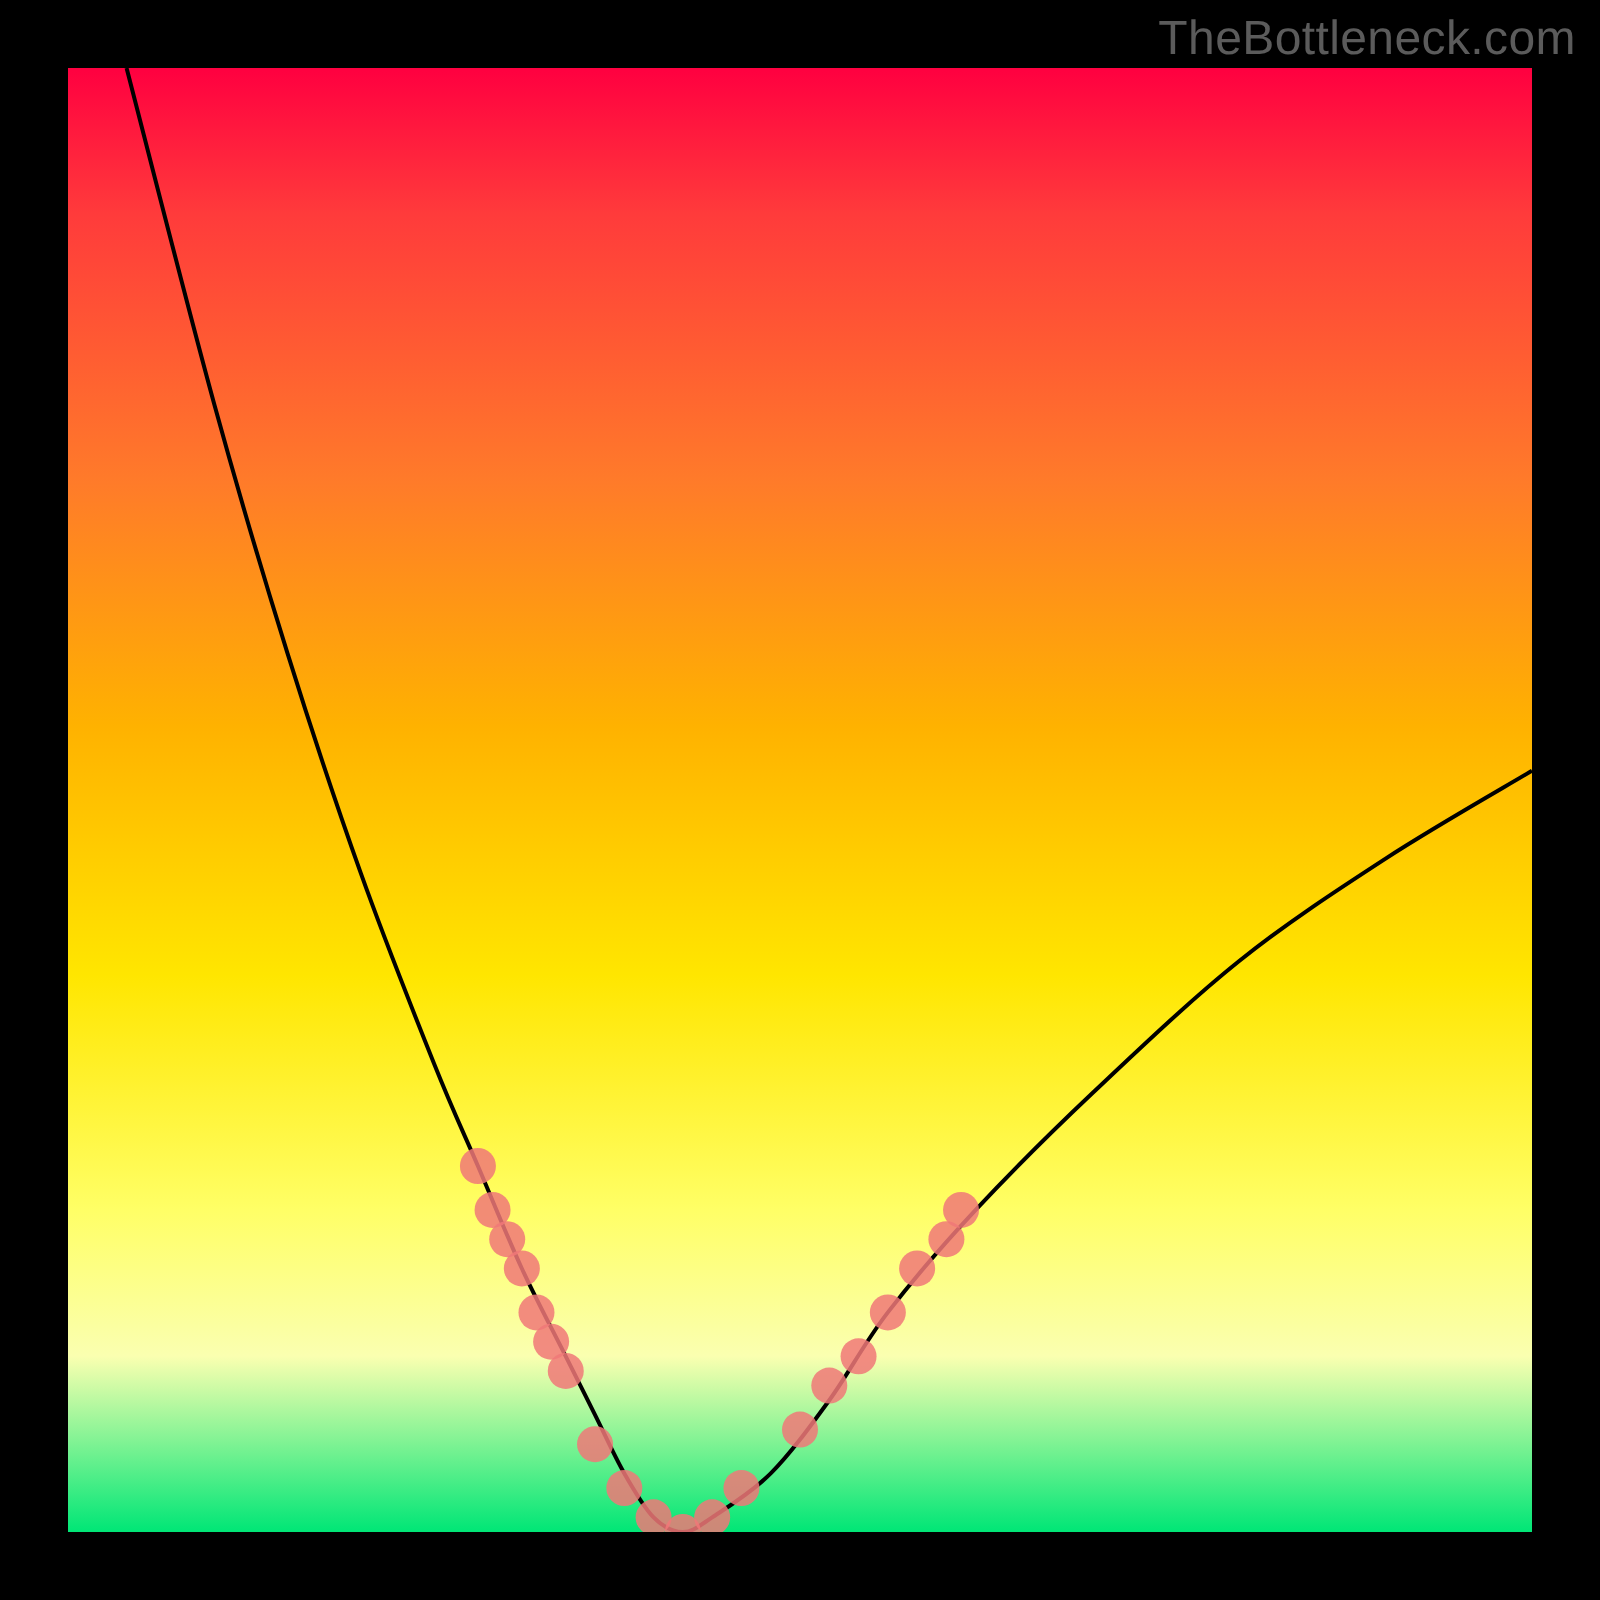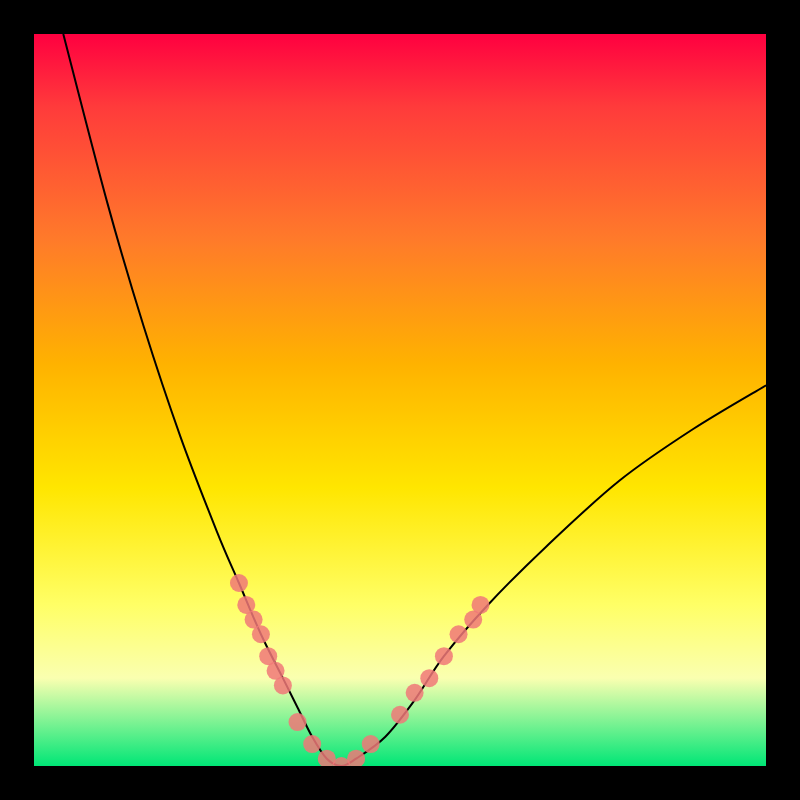--- a/index.html
+++ b/index.html
@@ -83,13 +83,14 @@
           <circle cx="380.64" cy="658.8" r="9" fill="#f07878" fill-opacity="0.85"></circle>
           <circle cx="395.28000000000003" cy="644.16" r="9" fill="#f07878" fill-opacity="0.85"></circle>
           <circle cx="409.92" cy="622.2" r="9" fill="#f07878" fill-opacity="0.85"></circle>
           <circle cx="424.55999999999995" cy="600.24" r="9" fill="#f07878" fill-opacity="0.85"></circle>
           <circle cx="439.2" cy="585.6" r="9" fill="#f07878" fill-opacity="0.85"></circle>
           <circle cx="446.52" cy="570.96" r="9" fill="#f07878" fill-opacity="0.85"></circle>
         </g>
     </svg>
   </div>
 
+  <div class="watermark">TheBottleneck.com</div>
 </div>
 
 </body></html>

